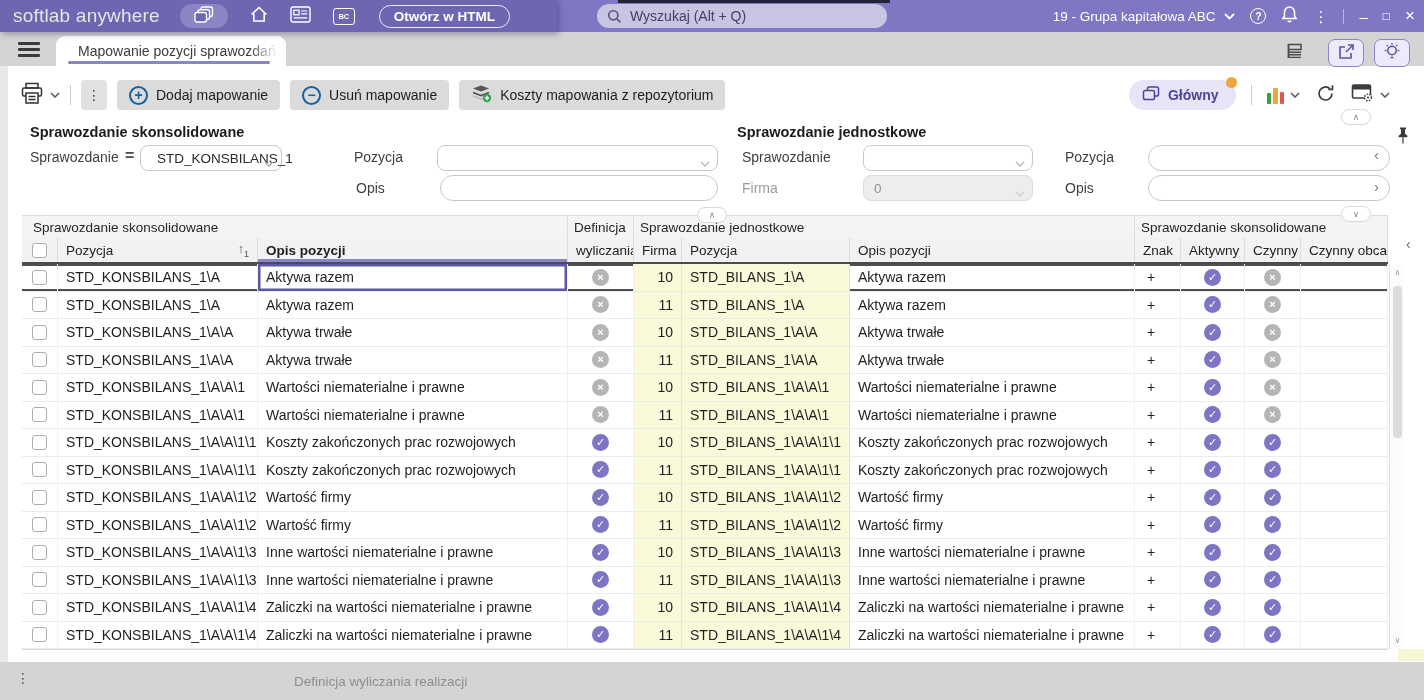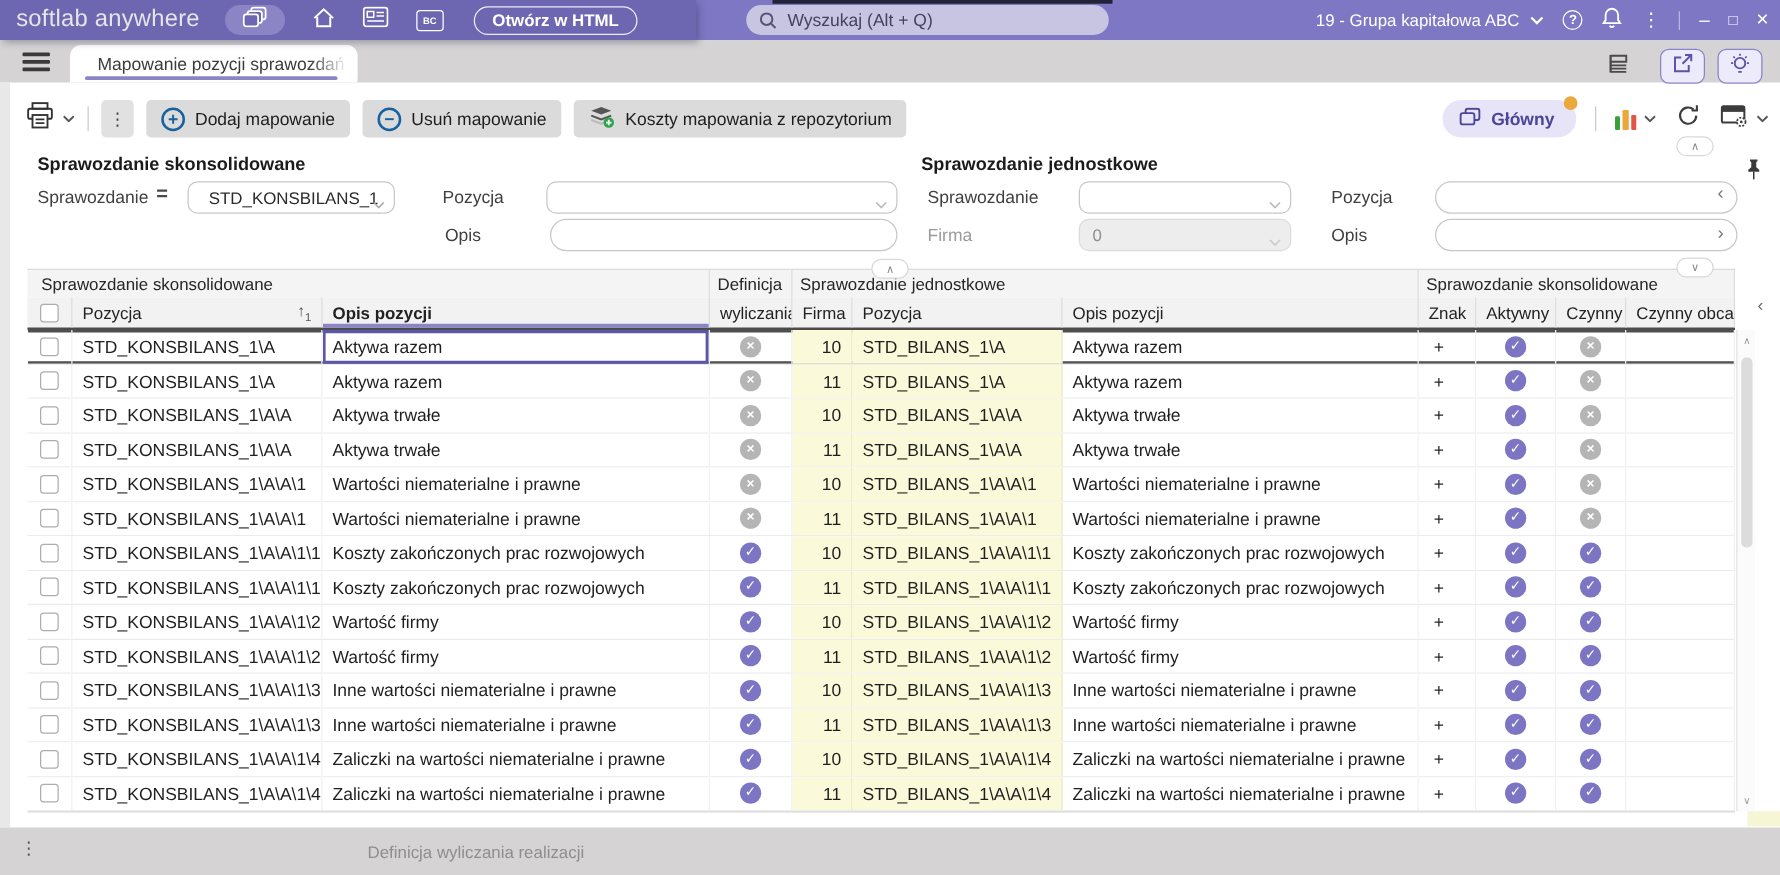--- a/index.html
+++ b/index.html
@@ -45,21 +45,21 @@
 
   
   .toolbar{position:absolute;left:20px;top:80px;height:30px;display:flex;align-items:center;gap:10px;z-index:2;}
   .tool-sep{width:1px;height:20px;background:#ccc;}
   .gbtn{height:30px;background:#dcdbdb;border-radius:4px;display:flex;align-items:center;gap:8px;
         padding:0 12px;font-size:14px;color:#1d1d1d;white-space:nowrap;}
   .kebtn{width:26px;height:30px;background:#e2e1e1;border-radius:4px;display:flex;align-items:center;
          justify-content:center;color:#444;font-size:14px;}
   .bcirc{width:19px;height:19px;border:2px solid #17619e;border-radius:50%;color:#17619e;font-weight:700;
          font-size:14px;display:flex;align-items:center;justify-content:center;line-height:1;flex:none;}
-  .toolbar-r{position:absolute;right:9px;top:80px;height:30px;display:flex;align-items:center;gap:15px;z-index:2;}
+  .toolbar-r{position:absolute;right:34px;top:80px;height:30px;display:flex;align-items:center;gap:15px;z-index:2;}
   .glowny{position:relative;height:30px;background:#e7e4f8;border-radius:15px;display:flex;align-items:center;gap:8px;
           padding:0 17px 0 13px;color:#4b4499;font-weight:700;font-size:14px;}
   .gdot{position:absolute;right:-1px;top:-3px;width:11px;height:11px;border-radius:50%;background:#eaa83e;}
   .bars{display:flex;align-items:flex-end;gap:2px;height:17px;}
   .bars i{display:block;width:4.5px;border-radius:1px;}
   .chev{display:flex;align-items:center;}
 
   
   .f-title{position:absolute;font-size:14.5px;font-weight:700;color:#1b1b1b;white-space:nowrap;}
   .f-label{position:absolute;font-size:14px;color:#3f3f3f;white-space:nowrap;}
@@ -325,21 +325,21 @@
         <svg width="10" height="6" viewBox="0 0 10 6">
             <path d="M1 1l4 4 4-4" fill="none" stroke="#555" stroke-width="1.5"></path>
           </svg>
       </span>
     </span>
   </div>
 
   <div class="f-title" style="left:30px;top:124px;">Sprawozdanie skonsolidowane</div>
   <div class="f-label" style="left:30px;top:149px;">Sprawozdanie</div>
   <div class="f-eq" style="left:125px;top:147px;">=</div>
-  <div class="combo" style="left:150px;top:145px;width:166px;padding-left:16px;">
+  <div class="combo" style="left:140px;top:145px;width:142px;padding-left:16px;">
     <span>STD_KONSBILANS_1</span>
     <span class="cchev"><svg width="10" height="6" viewBox="0 0 10 6">
           <path d="M1 1l4 4 4-4" fill="none" stroke="#aaa" stroke-width="1.4"></path>
         </svg></span>
   </div>
   <div class="f-label" style="left:354px;top:149px;">Pozycja</div>
   <div class="combo" style="left:437px;top:145px;width:281px;">
     <span class="cchev"><svg width="10" height="6" viewBox="0 0 10 6">
           <path d="M1 1l4 4 4-4" fill="none" stroke="#bbb" stroke-width="1.4"></path>
         </svg></span>

